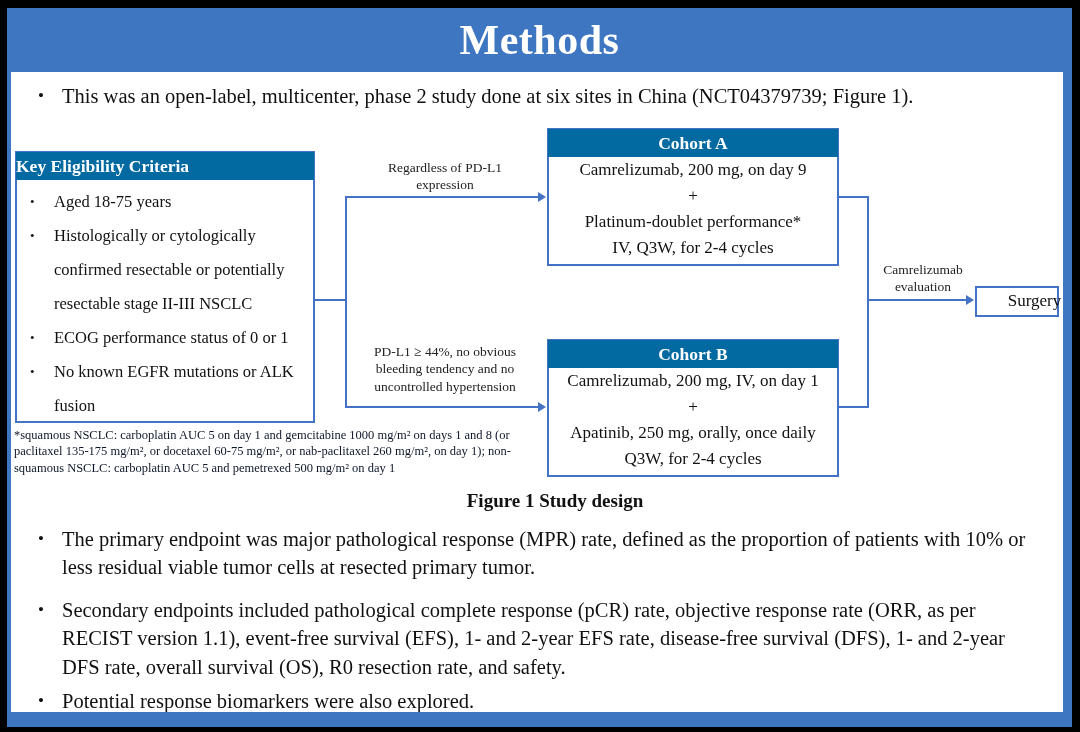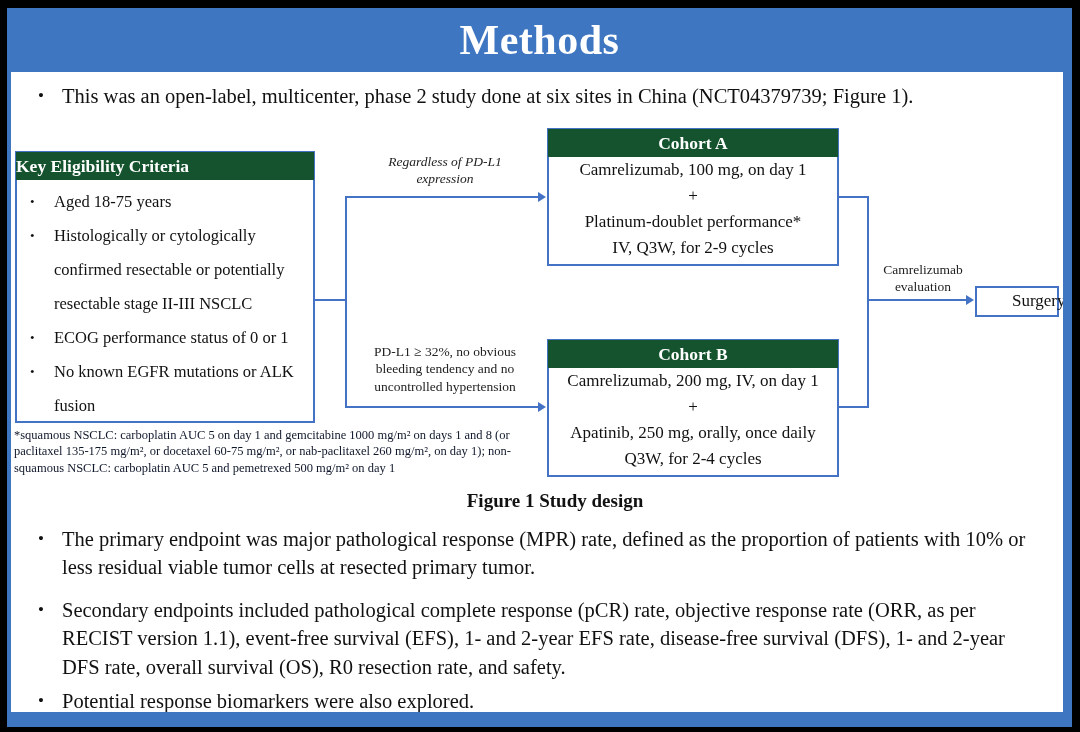--- a/index.html
+++ b/index.html
@@ -32,55 +32,55 @@
     flex:1;font-size:20.5px;line-height:28.5px;padding-right:6px;
   }
   .bullet-row.intro{margin-top:10px;}
   .bullet-row.b2{margin-top:12px;}
   .bullet-row.b3{margin-top:14px;}
   .bullet-row.b4{margin-top:6px;}
   
   .diagram{position:relative;margin-top:10px;height:366px;}
   .box{position:absolute;background:#fff;border:2px solid #4472c4;box-sizing:border-box;}
   .box-header{
-    background:#14532d;color:#fff;font-weight:bold;font-size:17.5px;
+    background:#0369a1;color:#fff;font-weight:bold;font-size:17.5px;
     height:28px;line-height:28px;margin:-1px -1px 0 -1px;
   }
   
   .elig{left:4px;top:30px;width:300px;height:272px;}
   .elig .box-header{padding-left:0;}
   .elig-body{padding:5px 6px 0 13px;}
   .elig-item{display:flex;align-items:flex-start;}
   .elig-item .glyph{flex:0 0 24px;font-size:13px;line-height:34px;}
   .elig-item .etxt{flex:1;font-size:16.5px;line-height:34px;}
   
   .cohort{width:292px;height:138px;text-align:center;}
   .cohort-a{left:536px;top:7px;}
   .cohort-b{left:536px;top:218px;}
   .cohort .cline{font-size:17px;line-height:26px;}
   .cohort .cline:first-of-type{margin-top:3px;}
   
   .surgery{
     left:964px;top:165px;width:84px;height:31px;
-    display:flex;align-items:center;justify-content:flex-start;font-size:17px;padding-left:35px;
+    display:flex;align-items:center;justify-content:center;font-size:17px;padding-left:35px;
   }
   
   .hline,.vline{position:absolute;background:#4472c4;}
   .hline{height:2px;}
   .vline{width:2px;}
   .arrowhead{
     position:absolute;width:0;height:0;
     border-top:5px solid transparent;border-bottom:5px solid transparent;
     border-left:8px solid #4472c4;
   }
   
   .flowlabel{
     position:absolute;text-align:center;font-size:13.5px;line-height:17.5px;color:#222;
   }
-  .label-a{left:352px;top:32px;width:164px;font-style:italic;}
+  .label-a{left:352px;top:38px;width:164px;}
   .label-b{left:344px;top:222px;width:180px;}
   .label-radio{left:858px;top:140px;width:108px;}
   
   .footnote{
     position:absolute;left:3px;top:306px;width:534px;
     font-size:12.5px;line-height:16.5px;color:#0f172a;
   }
   .fig-caption{
     text-align:center;font-weight:bold;font-size:19px;line-height:24px;margin-top:2px;padding-left:36px;
   }
@@ -124,28 +124,28 @@
     </div>
 
     <div class="hline" style="left:302px;top:178px;width:34px;"></div>
     <div class="vline" style="left:334px;top:75px;height:212px;"></div>
     <div class="hline" style="left:334px;top:75px;width:194px;"></div>
     <div class="arrowhead" style="left:527px;top:71px;"></div>
     <div class="hline" style="left:334px;top:285px;width:194px;"></div>
     <div class="arrowhead" style="left:527px;top:281px;"></div>
 
     <div class="flowlabel label-a">Regardless of PD-L1 expression</div>
-    <div class="flowlabel label-b">PD-L1 ≥ 32%, no obvious bleeding tendency and no uncontrolled hypertension</div>
+    <div class="flowlabel label-b">PD-L1 ≥ 44%, no obvious bleeding tendency and no uncontrolled hypertension</div>
 
     <div class="box cohort cohort-a">
       <div class="box-header">Cohort A</div>
-      <div class="cline">Camrelizumab, 100 mg, on day 1</div>
+      <div class="cline">Camrelizumab, 200 mg, on day 9</div>
       <div class="cline">+</div>
       <div class="cline">Platinum-doublet performance*</div>
-      <div class="cline">IV, Q3W, for 2-9 cycles</div>
+      <div class="cline">IV, Q3W, for 2-4 cycles</div>
     </div>
 
     <div class="box cohort cohort-b">
       <div class="box-header">Cohort B</div>
       <div class="cline">Camrelizumab, 200 mg, IV, on day 1</div>
       <div class="cline">+</div>
       <div class="cline">Apatinib, 250 mg, orally, once daily</div>
       <div class="cline">Q3W, for 2-4 cycles</div>
     </div>
 

